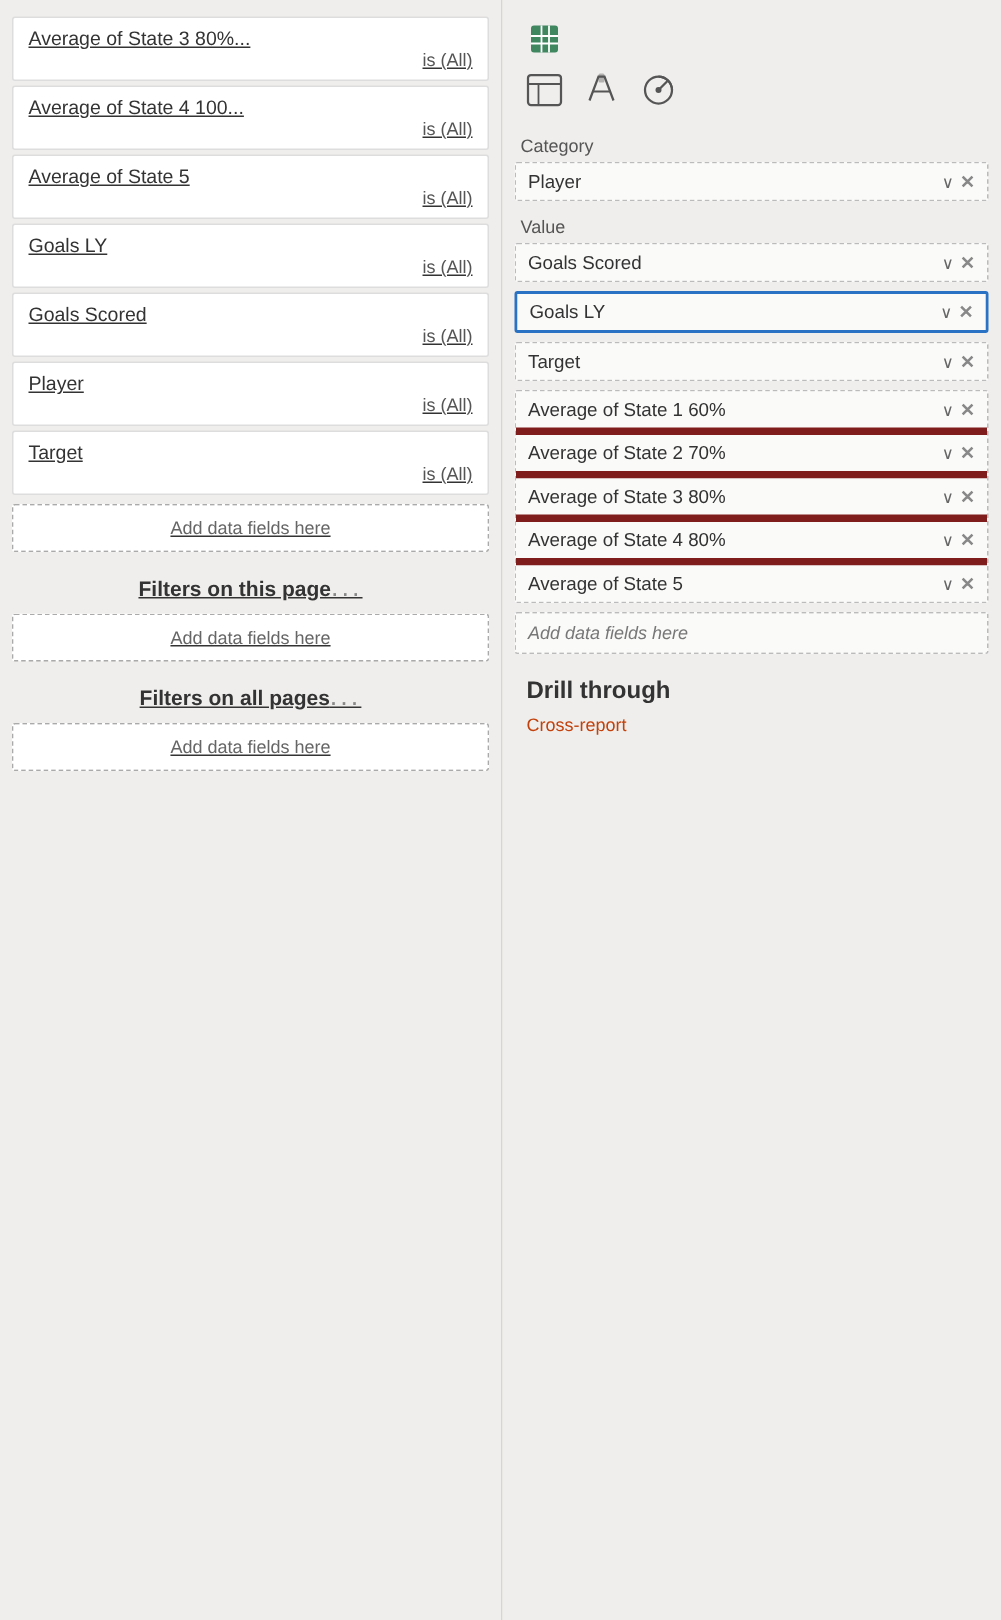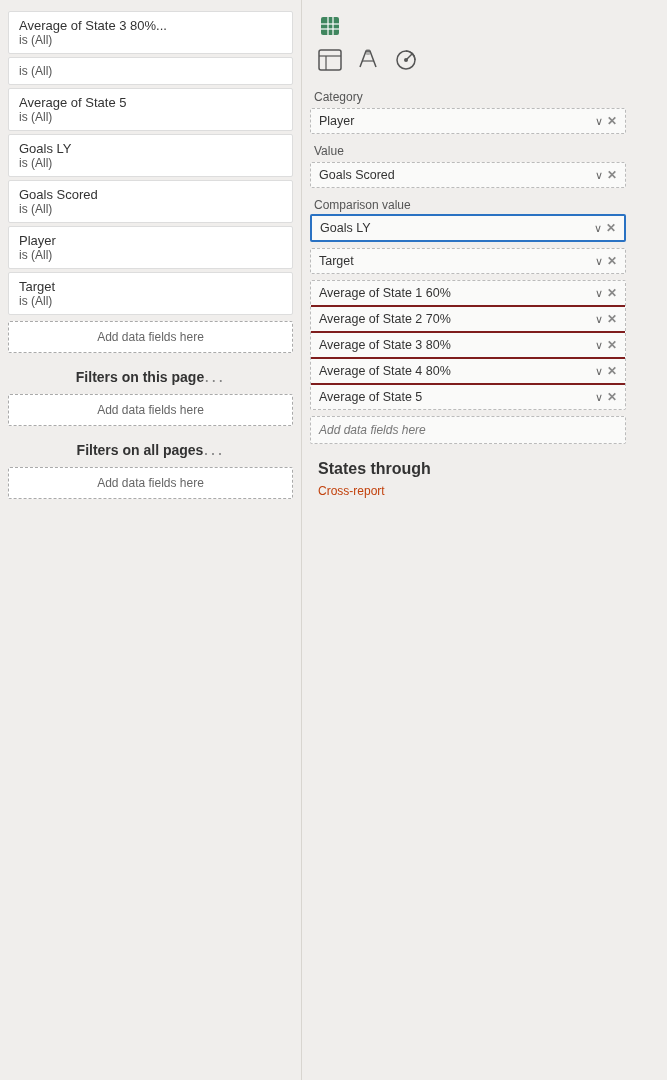--- a/index.html
+++ b/index.html
@@ -8,45 +8,47 @@
       min-height: 1080px;
       background: #f0eeec;
       font-family: 'Segoe UI', Arial, sans-serif;
       font-size: 13px;
       color: #333;
       display: flex;
     }
 
     
     .left-panel {
-      width: 302px;
+      width: 335px;
       background: #f0eeec;
       padding: 8px 0;
       border-right: 1px solid #d8d5d0;
       display: flex;
       flex-direction: column;
+      text-decoration: underline;
     }
 
     .filter-card {
       background: #fff;
       border: 1px solid #ddd;
       border-radius: 2px;
       margin: 3px 8px;
       padding: 6px 10px;
     }
 
     .filter-card .filter-name {
       font-size: 13px;
       font-weight: 500;
       color: #333;
     }
 
     .filter-card .filter-value {
       font-size: 12px;
       color: #555;
+      text-align: right;
     }
 
     .add-data-btn {
       background: #fff;
       border: 1px dashed #aaa;
       border-radius: 2px;
       margin: 3px 8px;
       padding: 8px 10px;
       text-align: center;
       color: #666;
@@ -132,21 +134,21 @@
       border-radius: 2px;
       margin: 2px 0 6px 0;
       background: #fafaf9;
     }
 
     .field-item {
       display: flex;
       align-items: center;
       justify-content: space-between;
       padding: 5px 8px;
-      border-bottom: 2px solid #7f1d1d;
+      border-bottom: 5px solid #7f1d1d;
       background: #fafaf9;
     }
 
     .field-item:last-child {
       border-bottom: none;
     }
 
     .field-item-label {
       font-size: 12.5px;
       color: #333;
@@ -208,20 +210,21 @@
 <body>
 
 <div class="left-panel">
 
   <div id="filter-cards-container">
       <div class="filter-card">
         <div class="filter-name">Average of State 3 80%...</div>
         <div class="filter-value">is (All)</div>
       </div>
       <div class="filter-card">
+        <div class="filter-name">Average of State 4 100...</div>
         <div class="filter-value">is (All)</div>
       </div>
       <div class="filter-card">
         <div class="filter-name">Average of State 5</div>
         <div class="filter-value">is (All)</div>
       </div>
       <div class="filter-card">
         <div class="filter-name">Goals LY</div>
         <div class="filter-value">is (All)</div>
       </div>
@@ -319,21 +322,20 @@
       <div class="field-section-label">Value</div>
       <div class="field-drop-zone">
         <div class="field-item">
           <span class="field-item-label">Goals Scored</span>
           <span class="field-item-controls">
             <span class="field-chevron">∨</span>
             <span class="field-close">✕</span>
           </span>
         </div>
       </div>
-      <div class="field-section-label">Comparison value</div>
       <div class="field-drop-zone comparison-box">
         <div class="field-item">
           <span class="field-item-label">Goals LY</span>
           <span class="field-item-controls">
             <span class="field-chevron">∨</span>
             <span class="field-close">✕</span>
           </span>
         </div>
       </div>
       <div class="field-drop-zone">
@@ -379,18 +381,18 @@
           <span class="field-item-controls">
             <span class="field-chevron">∨</span>
             <span class="field-close">✕</span>
           </span>
         </div>
       </div>
       <div class="field-drop-zone">
         <div class="add-field-placeholder">Add data fields here</div>
       </div>
       <div class="drill-through-section">
-    <div class="drill-through-title">States through</div>
+    <div class="drill-through-title">Drill through</div>
     <div class="drill-through-sub">Cross-report</div>
   </div>
     </div>
 
 </div>
 
 </body></html>

